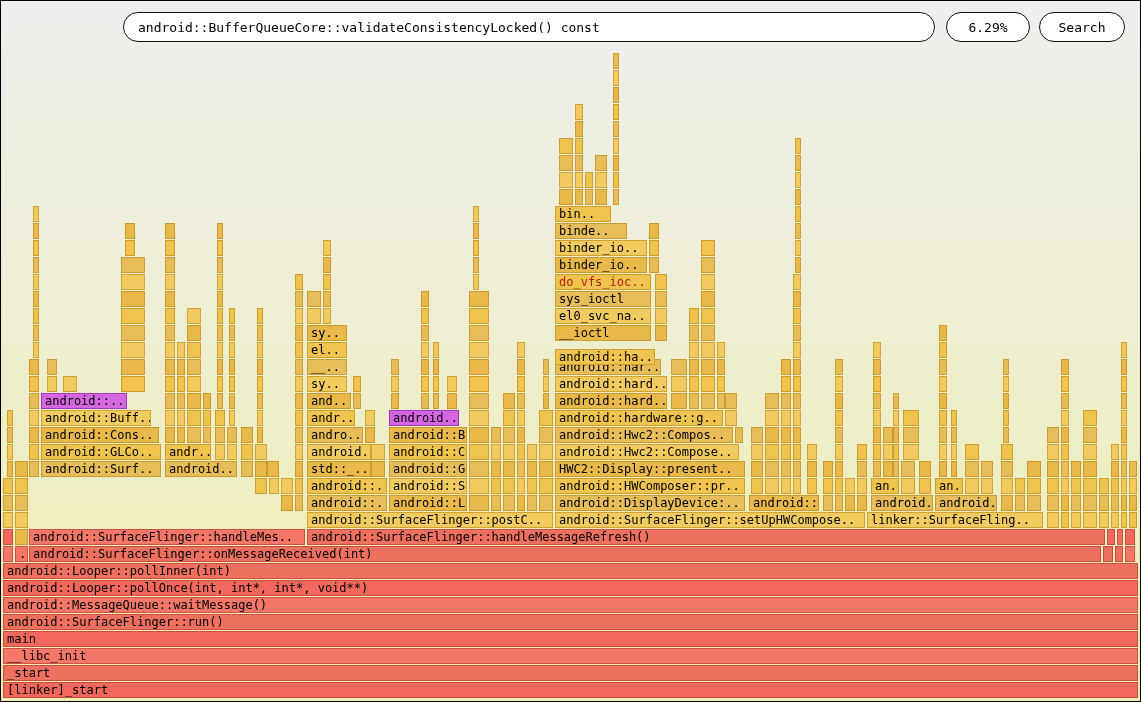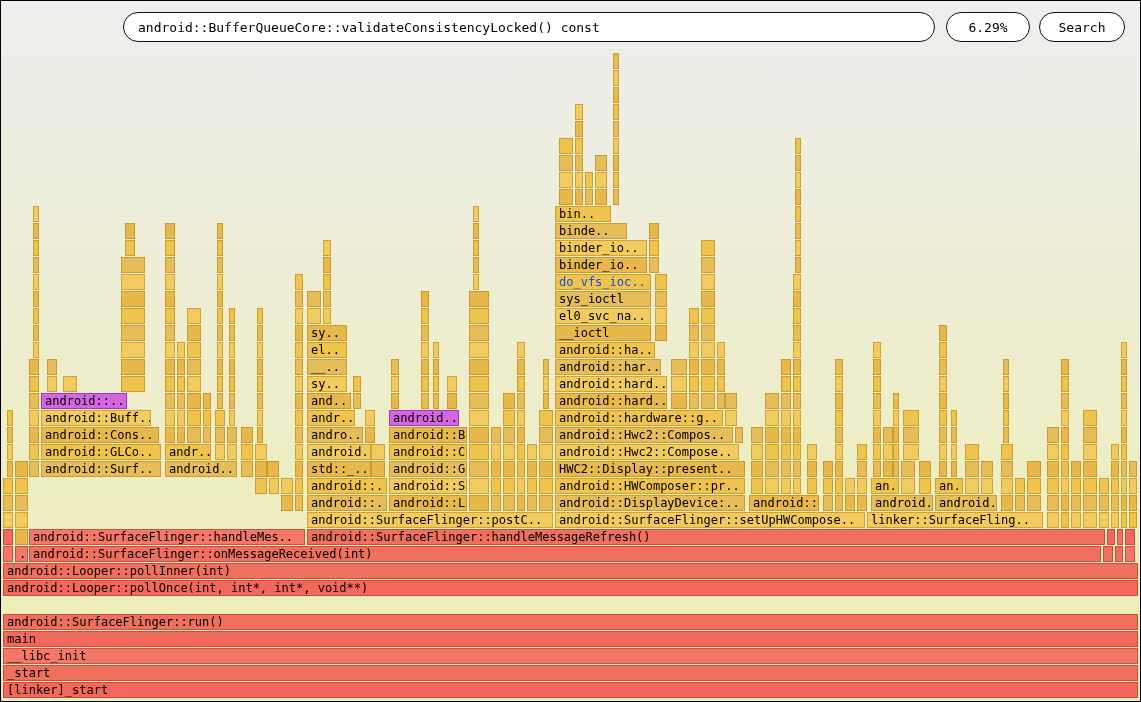--- a/index.html
+++ b/index.html
@@ -74,20 +74,23 @@
       </div>
       <div class="frame" style="left: 2px; bottom: 37px; width: 1135px; height: 16px; background: rgb(244, 119, 104); border-color: rgba(168, 52, 38, 0.55);">
         <span class="frame-label" style="color: rgb(0, 0, 0);">__libc_init</span>
       </div>
       <div class="frame" style="left: 2px; bottom: 54px; width: 1135px; height: 16px; background: rgb(242, 104, 92); border-color: rgba(168, 52, 38, 0.55);">
         <span class="frame-label" style="color: rgb(0, 0, 0);">main</span>
       </div>
       <div class="frame" style="left: 2px; bottom: 71px; width: 1135px; height: 16px; background: rgb(239, 112, 95); border-color: rgba(168, 52, 38, 0.55);">
         <span class="frame-label" style="color: rgb(0, 0, 0);">android::SurfaceFlinger::run()</span>
       </div>
+      <div class="frame" style="left: 2px; bottom: 88px; width: 1135px; height: 16px; background: rgb(244, 119, 104); border-color: rgba(168, 52, 38, 0.55);">
+        <span class="frame-label" style="color: rgb(0, 0, 0);">android::MessageQueue::waitMessage()</span>
+      </div>
       <div class="frame" style="left: 2px; bottom: 105px; width: 1135px; height: 16px; background: rgb(242, 104, 92); border-color: rgba(168, 52, 38, 0.55);">
         <span class="frame-label" style="color: rgb(0, 0, 0);">android::Looper::pollOnce(int, int*, int*, void**)</span>
       </div>
       <div class="frame" style="left: 2px; bottom: 122px; width: 1135px; height: 16px; background: rgb(239, 112, 95); border-color: rgba(168, 52, 38, 0.55);">
         <span class="frame-label" style="color: rgb(0, 0, 0);">android::Looper::pollInner(int)</span>
       </div>
       <div class="frame" style="left: 2px; bottom: 139px; width: 10px; height: 16px; background: rgb(244, 119, 104); border-color: rgba(168, 52, 38, 0.55);"></div>
       <div class="frame" style="left: 14px; bottom: 139px; width: 13px; height: 16px; background: rgb(244, 119, 104); border-color: rgba(168, 52, 38, 0.55);">
         <span class="frame-label" style="color: rgb(0, 0, 0);">.</span>
       </div>
@@ -220,37 +223,37 @@
       </div>
       <div class="frame" style="left: 306px; bottom: 326px; width: 40px; height: 16px; background: rgb(230, 189, 88); border-color: rgba(176, 124, 12, 0.5);">
         <span class="frame-label" style="color: rgb(0, 0, 0);">__..</span>
       </div>
       <div class="frame" style="left: 554px; bottom: 326px; width: 106px; height: 16px; background: rgb(230, 189, 88); border-color: rgba(176, 124, 12, 0.5);">
         <span class="frame-label" style="color: rgb(0, 0, 0);">android::har..</span>
       </div>
       <div class="frame" style="left: 306px; bottom: 343px; width: 40px; height: 16px; background: rgb(238, 195, 78); border-color: rgba(176, 124, 12, 0.5);">
         <span class="frame-label" style="color: rgb(0, 0, 0);">el..</span>
       </div>
-      <div class="frame" style="left: 554px; bottom: 343px; width: 100px; height: 16px; background: rgb(238, 195, 78); border-color: rgba(176, 124, 12, 0.5);">
+      <div class="frame" style="left: 554px; bottom: 336px; width: 100px; height: 16px; background: rgb(238, 195, 78); border-color: rgba(176, 124, 12, 0.5);">
         <span class="frame-label" style="color: rgb(0, 0, 0);">android::ha..</span>
       </div>
       <div class="frame" style="left: 306px; bottom: 360px; width: 40px; height: 16px; background: rgb(233, 184, 74); border-color: rgba(176, 124, 12, 0.5);">
         <span class="frame-label" style="color: rgb(0, 0, 0);">sy..</span>
       </div>
       <div class="frame" style="left: 554px; bottom: 360px; width: 96px; height: 16px; background: rgb(233, 184, 74); border-color: rgba(176, 124, 12, 0.5);">
         <span class="frame-label" style="color: rgb(0, 0, 0);">__ioctl</span>
       </div>
       <div class="frame" style="left: 554px; bottom: 377px; width: 96px; height: 16px; background: rgb(241, 203, 95); border-color: rgba(176, 124, 12, 0.5);">
         <span class="frame-label" style="color: rgb(0, 0, 0);">el0_svc_na..</span>
       </div>
       <div class="frame" style="left: 554px; bottom: 394px; width: 96px; height: 16px; background: rgb(230, 189, 88); border-color: rgba(176, 124, 12, 0.5);">
         <span class="frame-label" style="color: rgb(0, 0, 0);">sys_ioctl</span>
       </div>
       <div class="frame" style="left: 554px; bottom: 411px; width: 96px; height: 16px; background: rgb(238, 195, 78); border-color: rgba(176, 124, 12, 0.5);">
-        <span class="frame-label" style="color: #1d4ed8;">do_vfs_ioc..</span>
+        <span class="frame-label" style="color: #b91c1c;">do_vfs_ioc..</span>
       </div>
       <div class="frame" style="left: 554px; bottom: 428px; width: 92px; height: 16px; background: rgb(233, 184, 74); border-color: rgba(176, 124, 12, 0.5);">
         <span class="frame-label" style="color: rgb(0, 0, 0);">binder_io..</span>
       </div>
       <div class="frame" style="left: 554px; bottom: 445px; width: 92px; height: 16px; background: rgb(241, 203, 95); border-color: rgba(176, 124, 12, 0.5);">
         <span class="frame-label" style="color: rgb(0, 0, 0);">binder_io..</span>
       </div>
       <div class="frame" style="left: 554px; bottom: 462px; width: 72px; height: 16px; background: rgb(230, 189, 88); border-color: rgba(176, 124, 12, 0.5);">
         <span class="frame-label" style="color: rgb(0, 0, 0);">binde..</span>
       </div>

